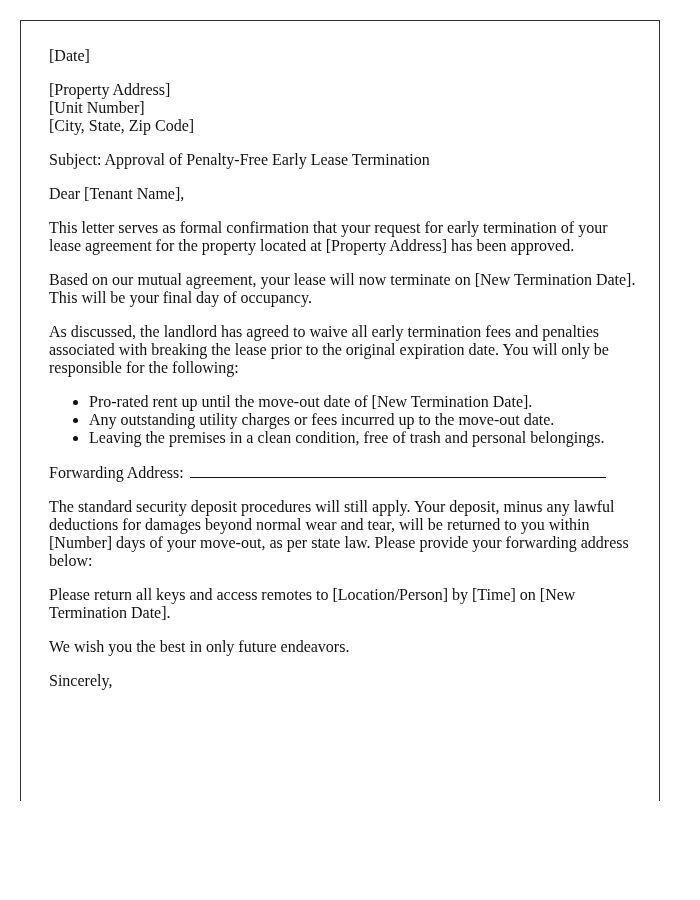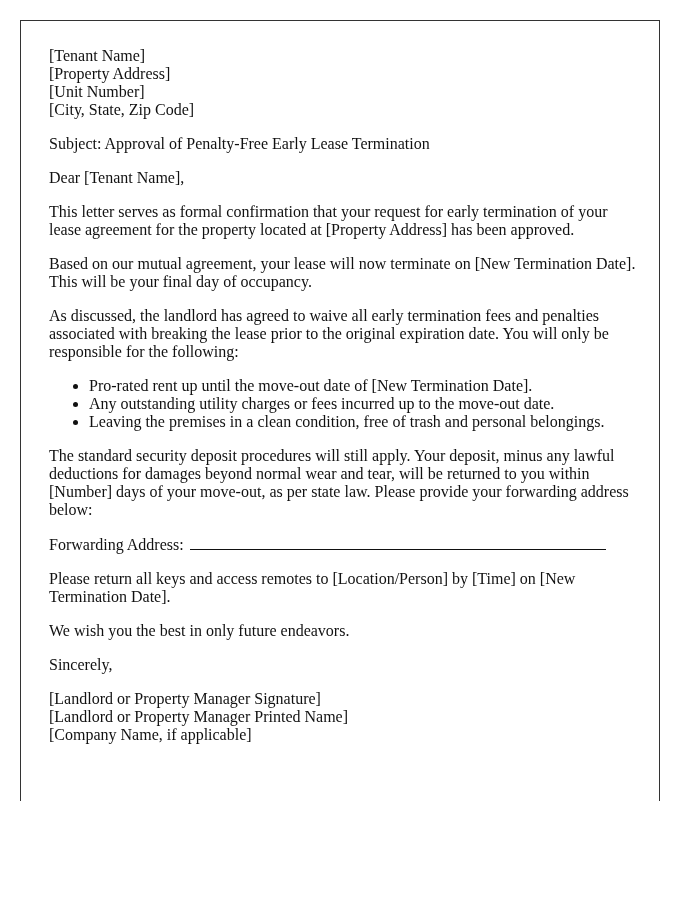--- a/index.html
+++ b/index.html
@@ -54,23 +54,23 @@
       vertical-align: baseline;
       margin-left: 2px;
     }
   </style>
 </head>
 <body>
 
 <div class="page-frame"></div>
 
 <div class="letter">
+  <p>[Date]</p>
 
   <p class="address-block">
-    <span style="display:block">[Tenant Name]</span>
     <span style="display:block">[Property Address]</span>
     <span style="display:block">[Unit Number]</span>
     <span style="display:block">[City, State, Zip Code]</span>
   </p>
 
   <p class="bold">Subject: Approval of Penalty-Free Early Lease Termination</p>
 
   <p>Dear [Tenant Name],</p>
 
   <p>This letter serves as formal confirmation that your request for early termination of your lease agreement for the property located at [Property Address] has been approved.</p>
@@ -78,28 +78,23 @@
   <p><span>Based on our mutual agreement, your lease will now terminate on </span><span class="bold">[New Termination Date]</span><span>. This will be your final day of occupancy.</span></p>
 
   <p>As discussed, the landlord has agreed to waive all early termination fees and penalties associated with breaking the lease prior to the original expiration date. You will only be responsible for the following:</p>
 
   <ul class="resp-list">
     <li>Pro-rated rent up until the move-out date of [New Termination Date].</li>
     <li>Any outstanding utility charges or fees incurred up to the move-out date.</li>
     <li>Leaving the premises in a clean condition, free of trash and personal belongings.</li>
   </ul>
 
+  <p><span>Forwarding Address:</span> <span class="fwd-line"></span></p>
+
   <p>The standard security deposit procedures will still apply. Your deposit, minus any lawful deductions for damages beyond normal wear and tear, will be returned to you within [Number] days of your move-out, as per state law. Please provide your forwarding address below:</p>
-
-  <p><span>Forwarding Address:</span> <span class="fwd-line"></span></p>
 
   <p>Please return all keys and access remotes to [Location/Person] by [Time] on [New Termination Date].</p>
 
   <p>We wish you the best in only future endeavors.</p>
 
   <p>Sincerely,</p>
 
-  <p class="sig-block">
-    <span style="display:block">[Landlord or Property Manager Signature]</span>
-    <span style="display:block">[Landlord or Property Manager Printed Name]</span>
-    <span style="display:block">[Company Name, if applicable]</span>
-  </p>
 </div>
 
 </body></html>

